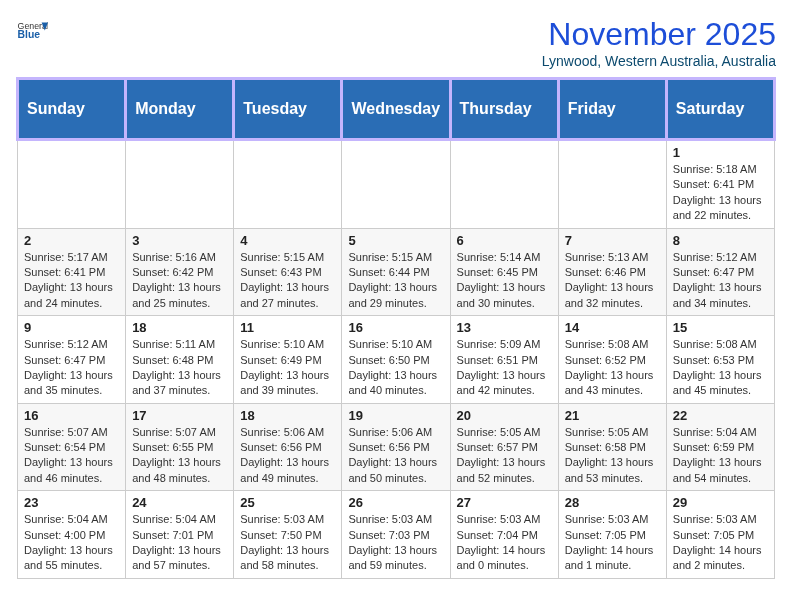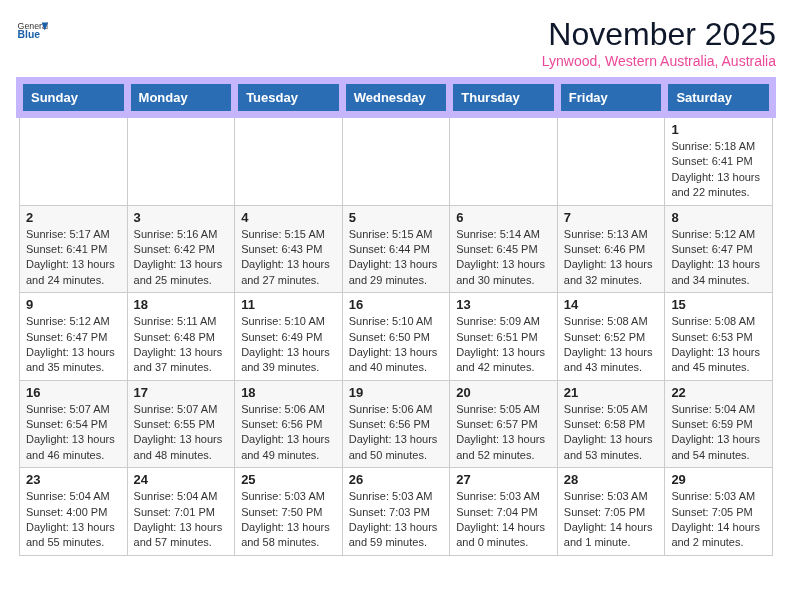--- a/index.html
+++ b/index.html
@@ -24,39 +24,39 @@
     .logo-icon {
       width: 32px;
       height: 32px;
     }
     .title-block {
       text-align: right;
     }
     .month-year {
       font-size: 32px;
       font-weight: normal;
-      color: #0f172a;
+      color: #1d4ed8;
     }
     .location {
       font-size: 14px;
-      color: #ec4899;
+      color: #0c4a6e;
       padding-left: 28px;
     }
     .calendar-table {
       width: 100%;
       border-collapse: collapse;
       border: 1px solid #ccc;
     }
     .calendar-table th {
       background: #2a6db5;
       color: #fff;
       text-align: left;
-      padding: 6px 8px;
-      font-size: 13px;
-      border: 7px solid #c4b5fd;
+      padding: 20px 8px;
+      font-size: 16px;
+      border: 3px solid #c4b5fd;
     }
     .calendar-table td {
       border: 1px solid #ccc;
       vertical-align: top;
       padding: 4px 6px;
       width: calc(100% / 7);
       min-height: 80px;
       background: #fff;
     }
     .day-number {

